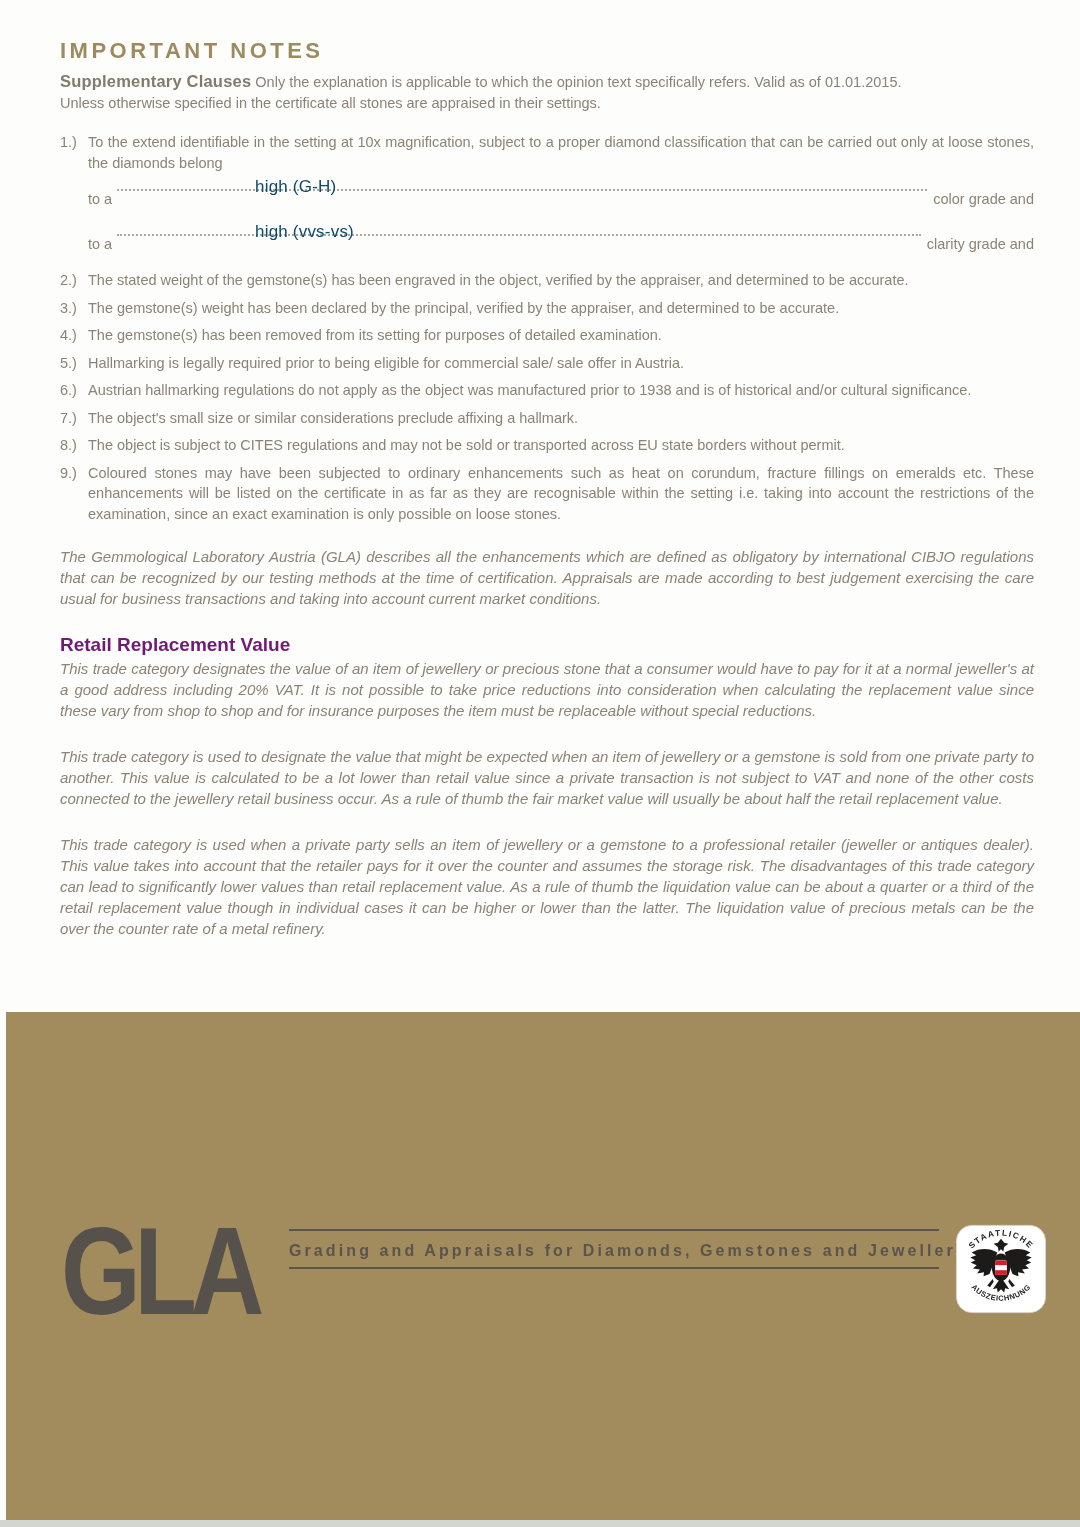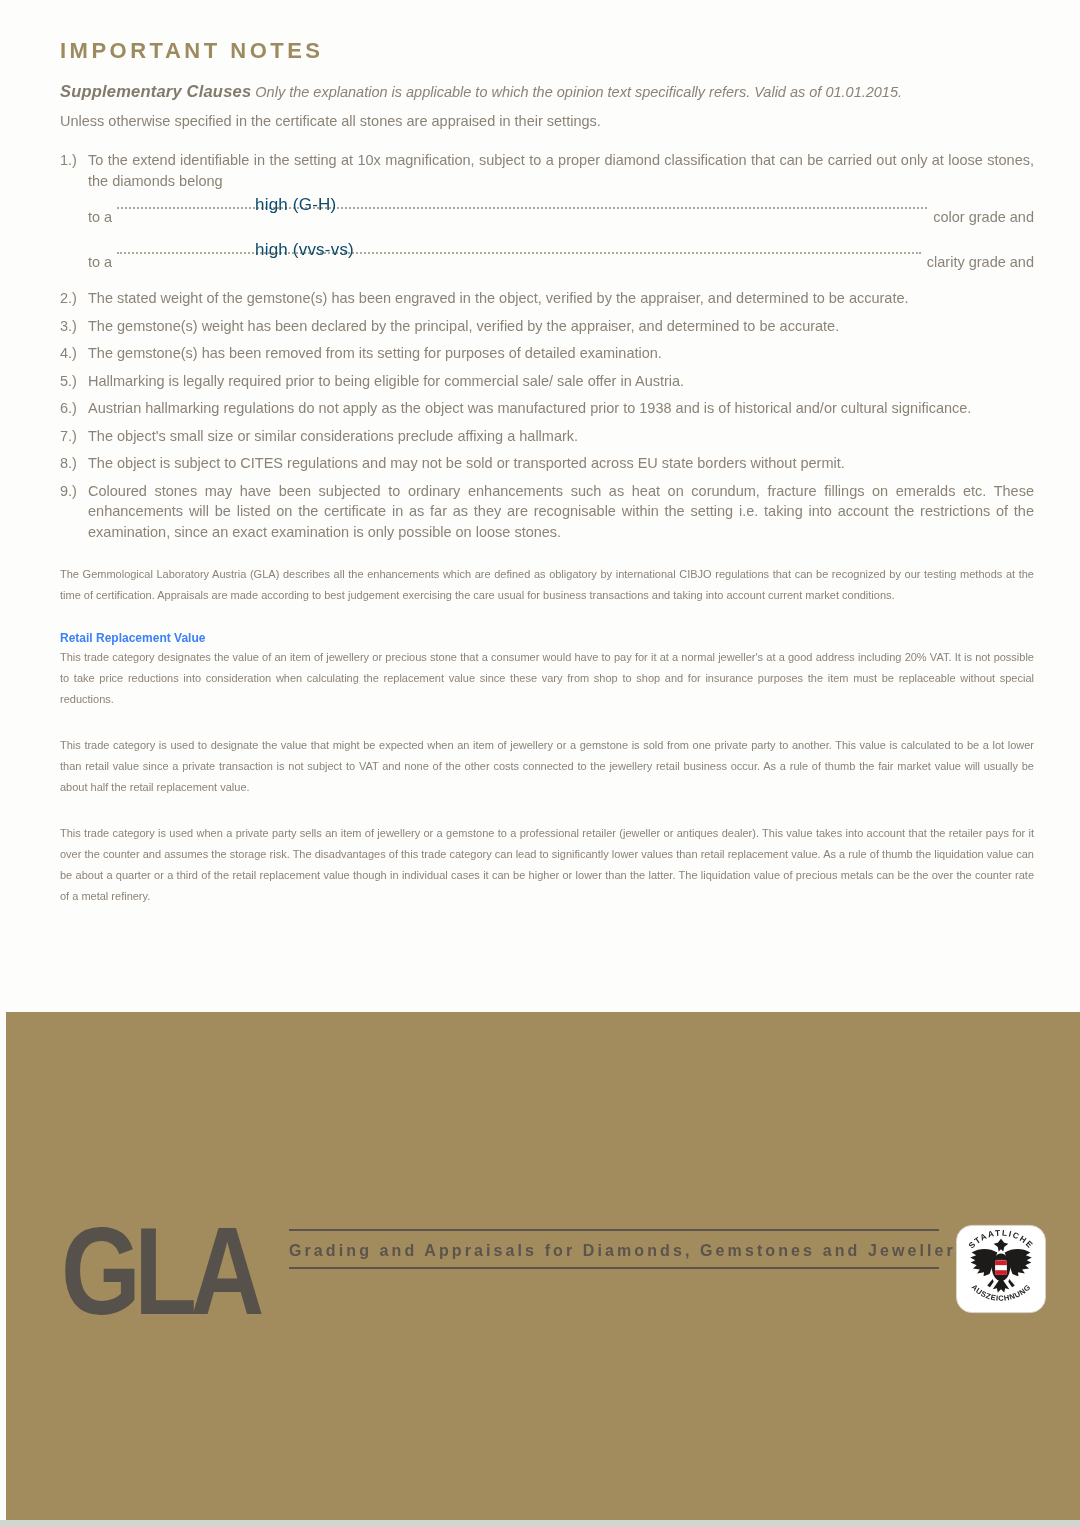--- a/index.html
+++ b/index.html
@@ -17,46 +17,46 @@
   .content {
     height:1012px;
     padding:38px 46px 0 60px;
     overflow:hidden;
   }
   .title {
     color:#9c8b5f;
     font-size:22px;
     font-weight:bold;
     letter-spacing:3.5px;
-    margin-bottom:18px;
-  }
-  .subtitle { font-size:14.5px; color:#8c8376; margin-bottom:12px;font-style:italic; }
+    margin-bottom:8px;
+  }
+  .subtitle { font-size:14.5px; color:#8c8376; margin-bottom:4px; }
   .subtitle b { font-size:16.5px; color:#837a6b; letter-spacing:0.2px; }
   .intro { font-size:14.5px; margin-bottom:21px; }
 
   .clauses { list-style:none; }
   .clause { display:flex; margin-bottom:7px; font-size:14.5px; line-height:20.5px; }
   .clause .num { flex:none; width:28px; }
   .clause .clause-body { flex:1; text-align:justify; }
 
   .fill-rows { margin-top:2px; }
   .fill-row { position:relative; display:flex; align-items:flex-start; height:29px; font-size:14.5px;margin-top:16px; }
   .fill-row.short { width:81%; }
   .fill-label { flex:none; padding-right:5px; }
   .fill-dots { flex:1; border-bottom:2px dotted #b0a798; margin-bottom:4px; }
   .fill-suffix { flex:none; padding-left:6px; }
   .fill-value {
     position:absolute; left:167px; bottom:21px;
     color:#0c4a6e; font-size:17px; letter-spacing:0.2px;
   }
 
-  .para { font-size:11px; line-height:21px; text-align:justify; }
+  .para { font-size:15px; line-height:21px; text-align:justify;font-style:italic; }
   .gla-para { margin-top:22px; }
   .value-section { margin-top:25px; }
-  .value-section h3 { font-size:12px; color:#3b82f6; font-weight:bold; margin-bottom:2px; }
+  .value-section h3 { font-size:19px; color:#701a75; font-weight:bold; margin-bottom:2px; }
 
   
   .footer-band {
     height:508px;
     background:#a28c5e;
     margin-left:6px;
     position:relative;
   }
   .brand-row {
     position:absolute; left:0; top:210px; width:100%;

